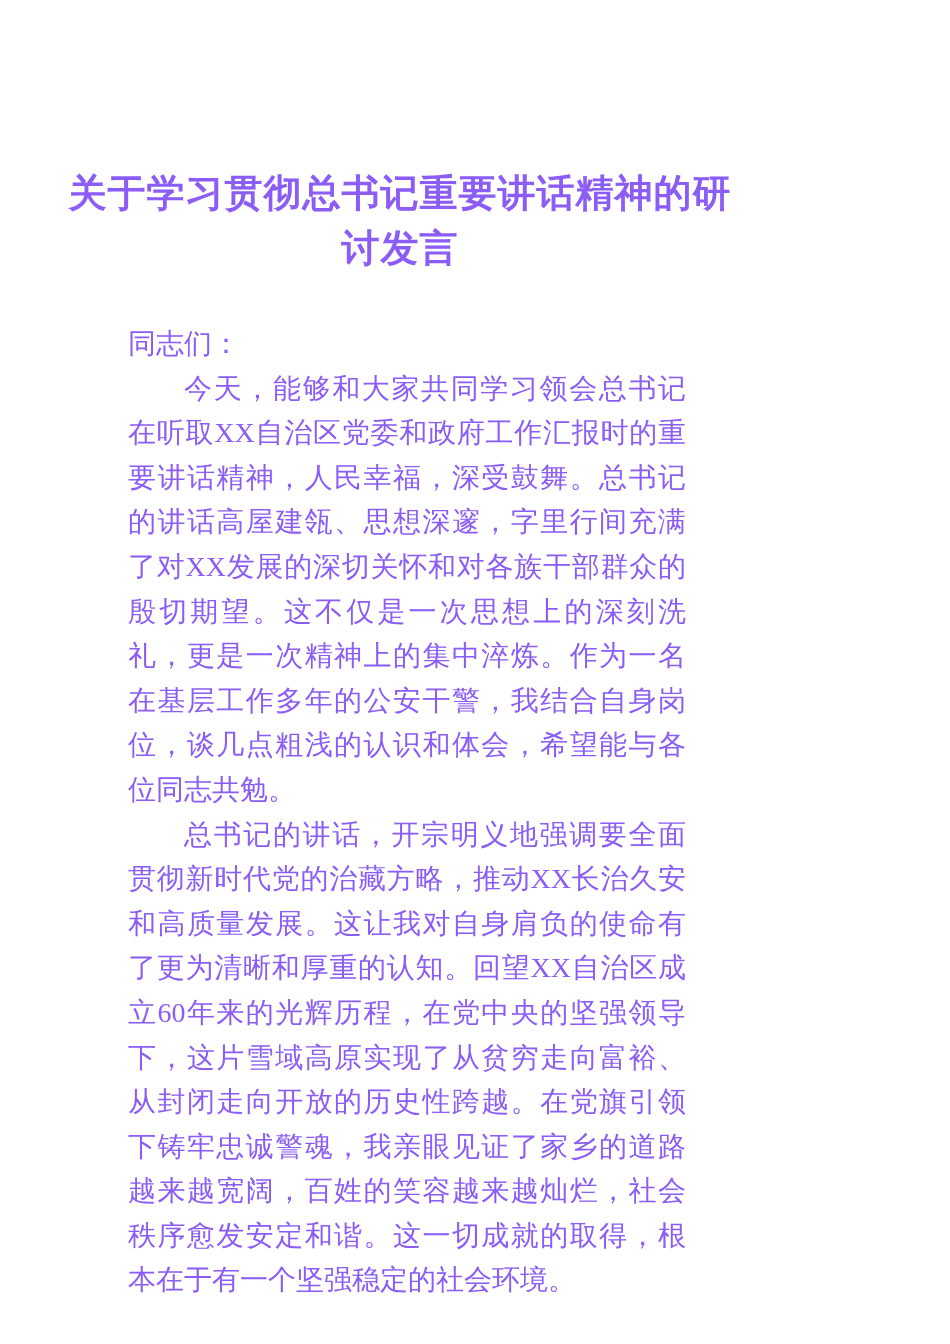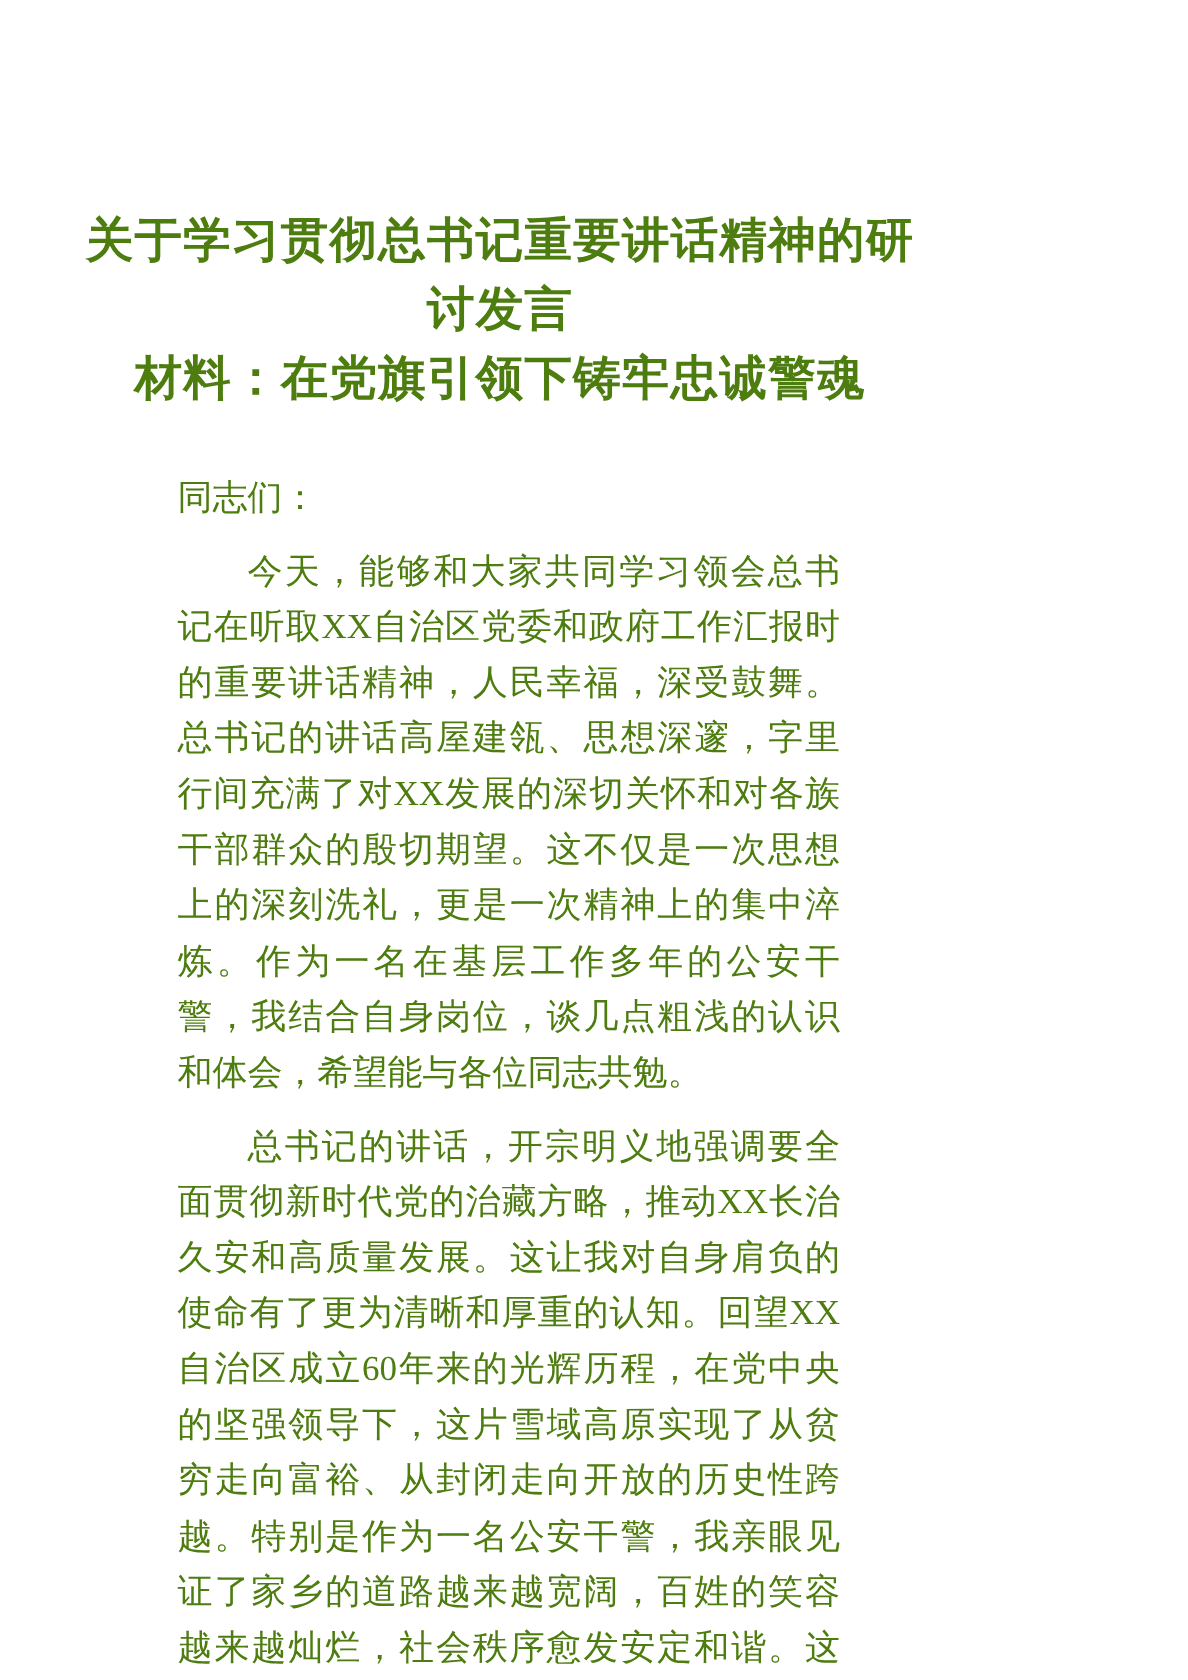--- a/index.html
+++ b/index.html
@@ -5,21 +5,21 @@
   html, body {
     margin: 0;
     padding: 0;
     background: #ffffff;
   }
   .page {
     position: relative;
     width: 800px;
     height: 1344px;
     background: #ffffff;
-    color: #4d7c0f;
+    color: #8b5cf6;
     overflow: hidden;
     box-sizing: border-box;
     font-family: "Liberation Serif", "DejaVu Serif", serif;
   }
   .doc-title {
     margin: 0;
     padding: 166px 58px 0 58px;
     font-size: 38px;
     line-height: 55px;
     font-weight: 700;
@@ -32,36 +32,35 @@
   }
   .doc-body {
     margin-top: 46px;
     padding: 0 114px 0 128px;
     font-size: 28px;
     line-height: 44.6px;
     text-align: justify;
     text-justify: inter-ideograph;
   }
   .para {
-    margin: 14px;
+    margin: 0;
     padding: 0;
   }
   .para.indent {
     text-indent: 2em;
   }
   .para.heading {
     font-weight: 400;
   }
 </style>
 </head>
 <body>
 
 <div class="page">
   <h1 class="doc-title">
     <span class="title-line">关于学习贯彻总书记重要讲话精神的研讨发言</span>
-    <span class="title-line">材料：在党旗引领下铸牢忠诚警魂</span>
   </h1>
   <div class="doc-body" id="doc-body">
       <p class="para">同志们：</p>
       <p class="para indent">今天，能够和大家共同学习领会总书记在听取XX自治区党委和政府工作汇报时的重要讲话精神，人民幸福，深受鼓舞。总书记的讲话高屋建瓴、思想深邃，字里行间充满了对XX发展的深切关怀和对各族干部群众的殷切期望。这不仅是一次思想上的深刻洗礼，更是一次精神上的集中淬炼。作为一名在基层工作多年的公安干警，我结合自身岗位，谈几点粗浅的认识和体会，希望能与各位同志共勉。</p>
-      <p class="para indent">总书记的讲话，开宗明义地强调要全面贯彻新时代党的治藏方略，推动XX长治久安和高质量发展。这让我对自身肩负的使命有了更为清晰和厚重的认知。回望XX自治区成立60年来的光辉历程，在党中央的坚强领导下，这片雪域高原实现了从贫穷走向富裕、从封闭走向开放的历史性跨越。特别是作为一名公安干警，我亲眼见证了家乡的道路越来越宽阔，百姓的笑容越来越灿烂，社会秩序愈发安定和谐。这一切成就的取得，根本在于有一个坚强稳定的社会环境。</p>
+      <p class="para indent">总书记的讲话，开宗明义地强调要全面贯彻新时代党的治藏方略，推动XX长治久安和高质量发展。这让我对自身肩负的使命有了更为清晰和厚重的认知。回望XX自治区成立60年来的光辉历程，在党中央的坚强领导下，这片雪域高原实现了从贫穷走向富裕、从封闭走向开放的历史性跨越。在党旗引领下铸牢忠诚警魂，我亲眼见证了家乡的道路越来越宽阔，百姓的笑容越来越灿烂，社会秩序愈发安定和谐。这一切成就的取得，根本在于有一个坚强稳定的社会环境。</p>
     </div>
 </div>
 
 </body></html>

